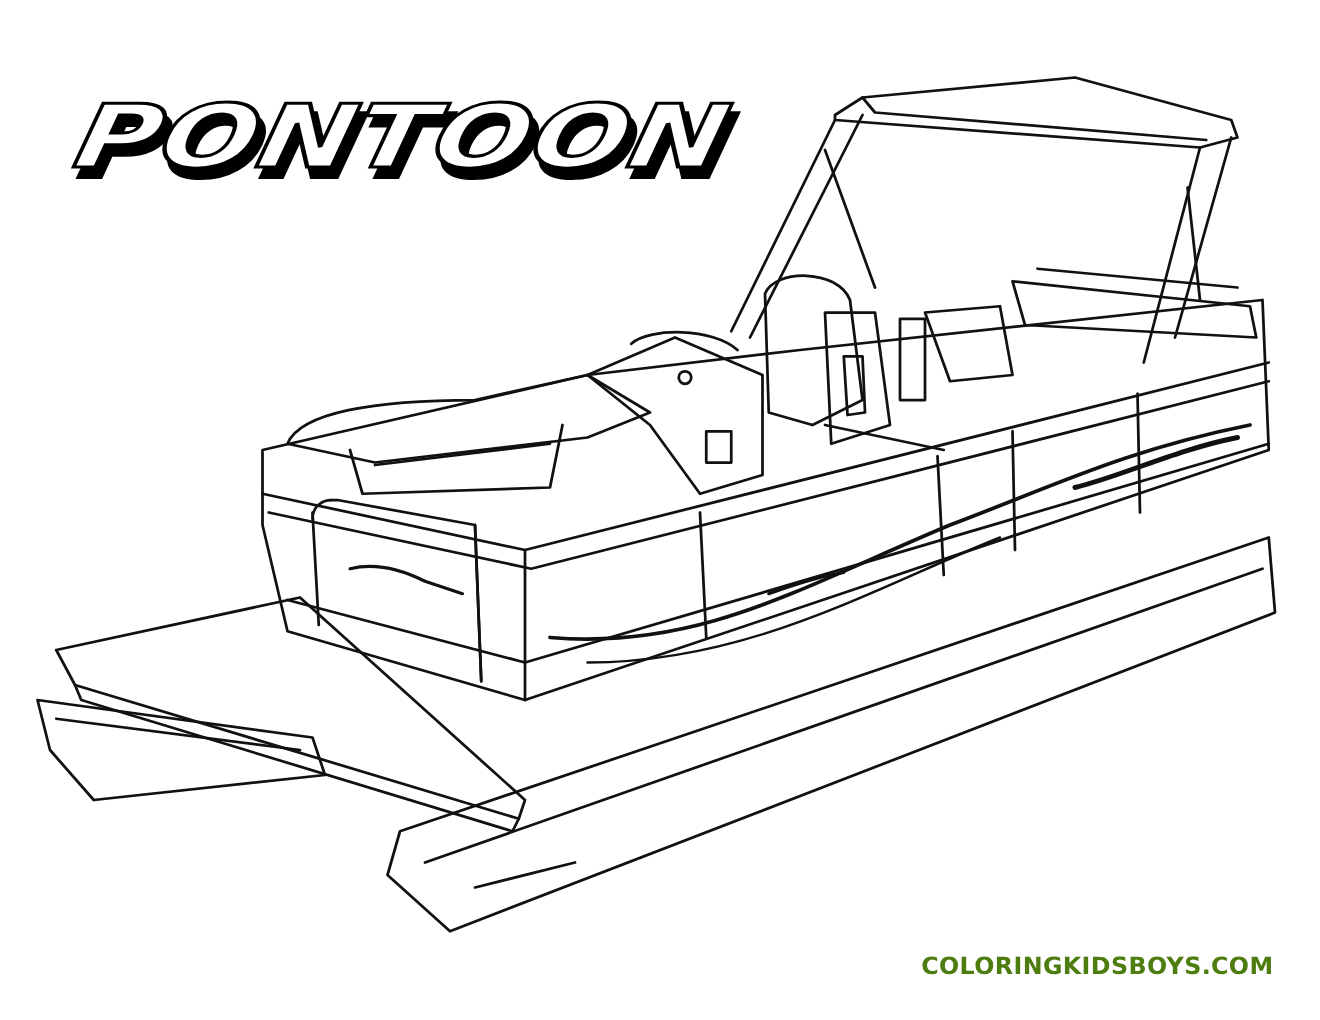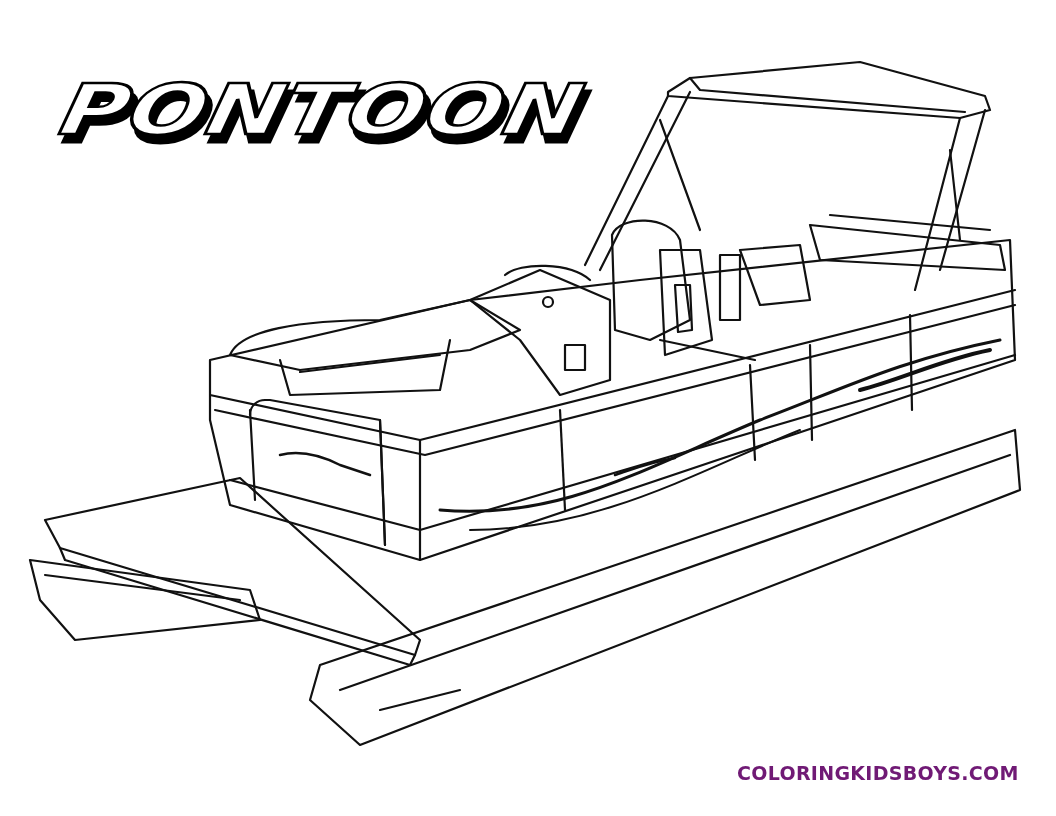--- a/index.html
+++ b/index.html
@@ -9,21 +9,21 @@
     position: absolute; left: 38px; top: 62px; width: 590px; height: 100px;
   }
   .title-svg { position: absolute; left: 0; top: 0; }
   .title-text {
     font-family: "DejaVu Sans", sans-serif; font-weight: bold; font-size: 70px;
   }
   .illustration { position: absolute; left: 0; top: 0; }
   .watermark {
     position: absolute; left: 737px; top: 762px;
     font-family: "DejaVu Sans", sans-serif; font-size: 19px; font-weight: bold;
-    color: #701a75; letter-spacing: 0.3px;
+    color: #4d7c0f; letter-spacing: 0.3px;
   }
 </style>
 </head>
 <body>
 
 <div class="page">
 
   <div class="title">
     <svg class="title-svg" width="590" height="100" viewBox="0 0 590 100">
       <g transform="skewX(-25) translate(40,0)">

